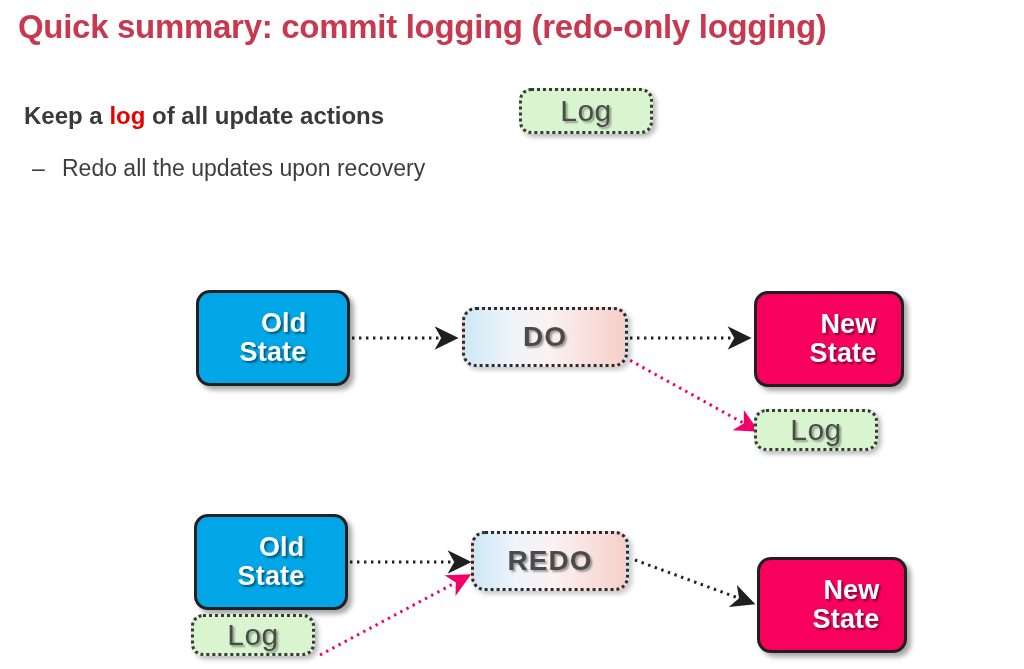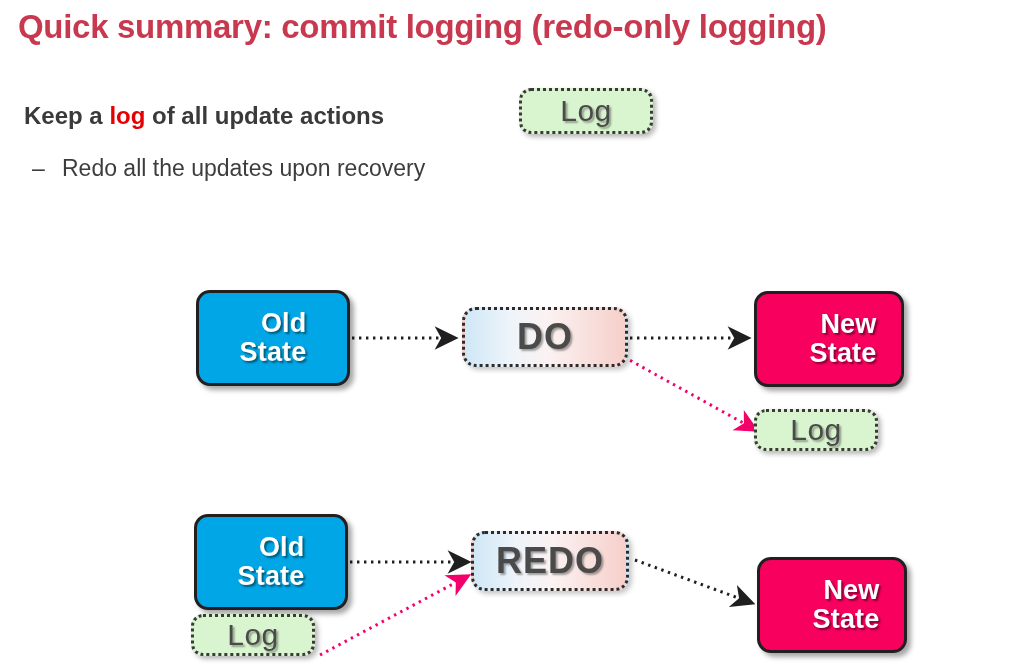--- a/index.html
+++ b/index.html
@@ -88,21 +88,21 @@
   }
   .state-old  { background: #00a6e6; }
   .state-new  { background: #f7005e; padding-left: 28px; }
 
   
   .action-box {
     border: 3px dotted #2c2c2c;
     border-radius: 14px;
     color: #4a4a4a;
     font-weight: bold;
-    font-size: 36px;
+    font-size: 28px;
     letter-spacing: 1px;
     text-shadow: 2px 2px 2px rgba(0,0,0,0.35);
     background: linear-gradient(to right,
                  #cfe7f6 0%,
                  #eef4fa 28%,
                  #fbf2f2 52%,
                  #f6cfc9 100%);
     box-shadow: 3px 3px 5px rgba(0,0,0,0.22);
     justify-content: center;
   }

